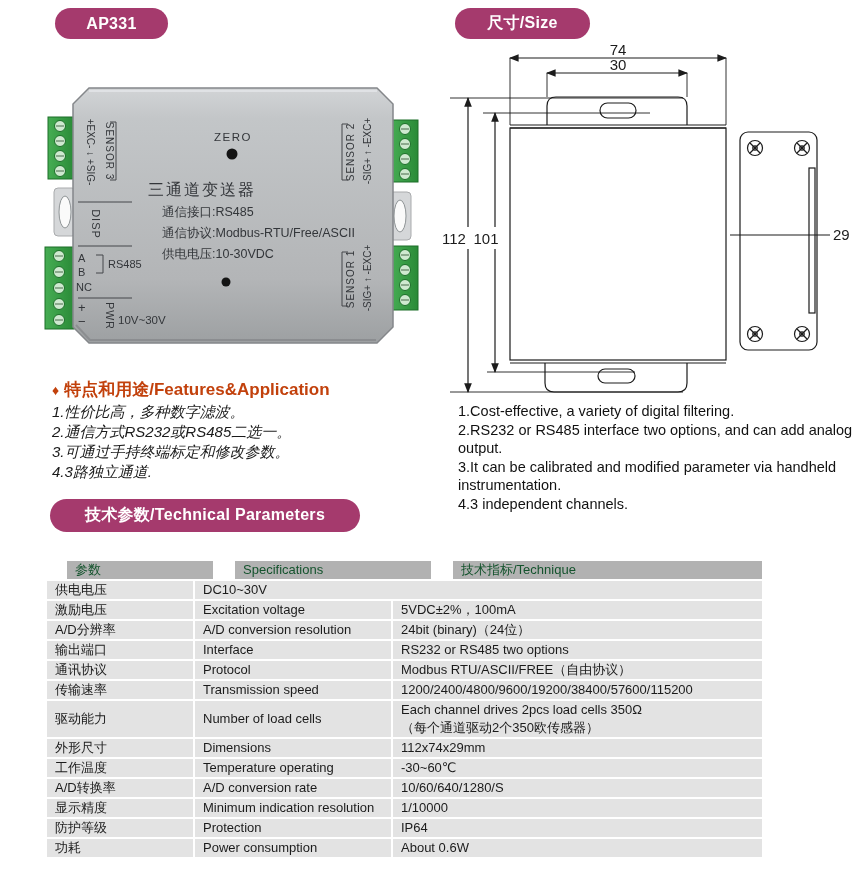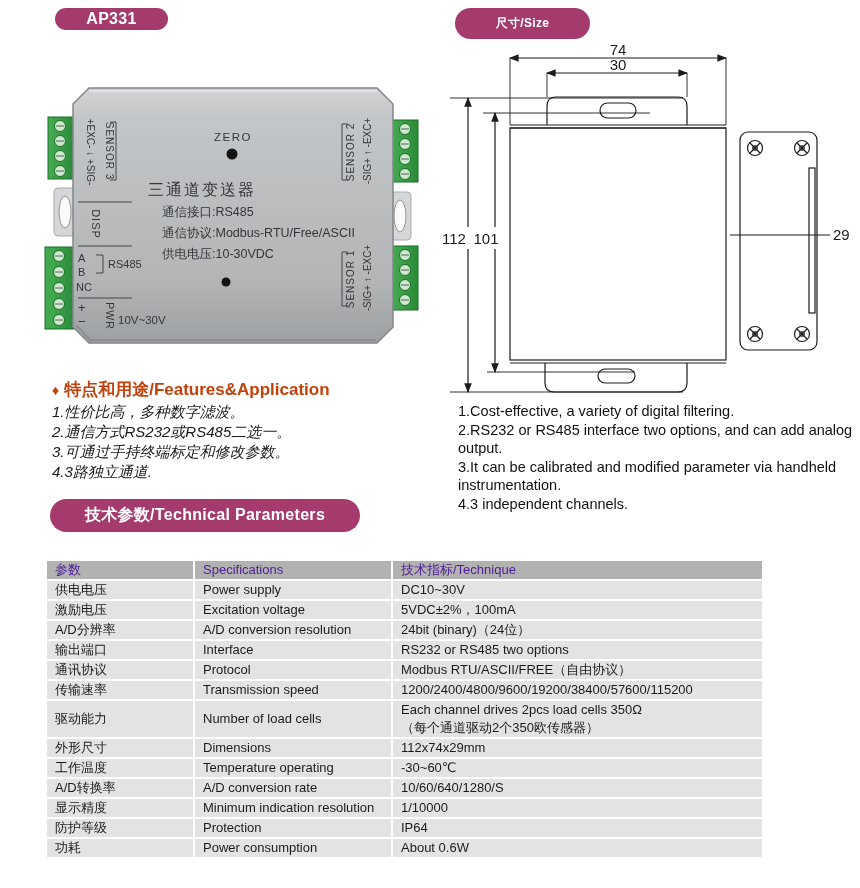--- a/index.html
+++ b/index.html
@@ -9,22 +9,22 @@
     color:#1a1a1a;
   }
   .page { position:relative; width:860px; height:888px; overflow:hidden; background:#fff; }
 
   
   .pill {
     position:absolute; background:#a53a6d; color:#fff; font-weight:bold;
     border-radius:17px; display:flex; align-items:center; justify-content:center;
     letter-spacing:.3px;
   }
-  .pill-model { left:55px;  top:8px;   width:113px; height:22px; font-size:16px; }
-  .pill-size  { left:455px; top:8px;   width:135px; height:31px; font-size:12px; }
+  .pill-model { left:55px;  top:8px;   width:113px; height:31px; font-size:16px; }
+  .pill-size  { left:455px; top:8px;   width:135px; height:31px; font-size:16px; }
   .pill-tech  { left:50px;  top:499px; width:310px; height:33px; font-size:16px; }
 
   .photo-wrap   { position:absolute; left:40px; top:62px;  width:385px; height:300px; }
   .drawing-wrap { position:absolute; left:430px; top:42px; width:430px; height:360px; }
 
   .features-heading {
     position:absolute; left:52px; top:378px; color:#c2410c;
     font-weight:bold; font-size:17px;
   }
   .features-heading .diamond { font-size:14px; margin-right:5px; }
@@ -33,21 +33,21 @@
 
   
   .spec-table { position:absolute; left:47px; top:561px; width:715px; }
   .trow { display:flex; gap:2px; margin-bottom:2px; }
   .tc {
     background:#e3e3e3; font-size:13px; line-height:18px; min-height:18px;
     padding-left:8px; color:#1b1b1b; display:flex; flex-direction:column;
     justify-content:center; white-space:pre-line; box-sizing:border-box;
   }
   .c1 { width:146px; } .c2 { width:196px; } .c3 { flex:1; }
-  .thead .tc { background:#b2b2b2; color:#4c1d95; }
+  .thead .tc { background:#b2b2b2; color:#14532d;margin-left:20px; }
 
   svg text { fill:#33363a; }
   svg.draw text { fill:#1c1c1c; }
 </style>
 </head>
 <body>
 
 <div class="page">
 
   <div class="pill pill-model">AP331</div>
@@ -264,21 +264,20 @@
   <div class="spec-table">
     <div class="trow thead">
       <div class="tc c1">参数</div>
       <div class="tc c2">Specifications</div>
       <div class="tc c3">技术指标/Technique</div>
     </div>
     <div>
 
         <div class="trow">
           <div class="tc c1">供电电压</div>
-          <div class="tc c2">Power supply</div>
           <div class="tc c3">DC10~30V</div>
         </div>
 
 
         <div class="trow">
           <div class="tc c1">激励电压</div>
           <div class="tc c2">Excitation voltage</div>
           <div class="tc c3">5VDC±2%，100mA</div>
         </div>
 

